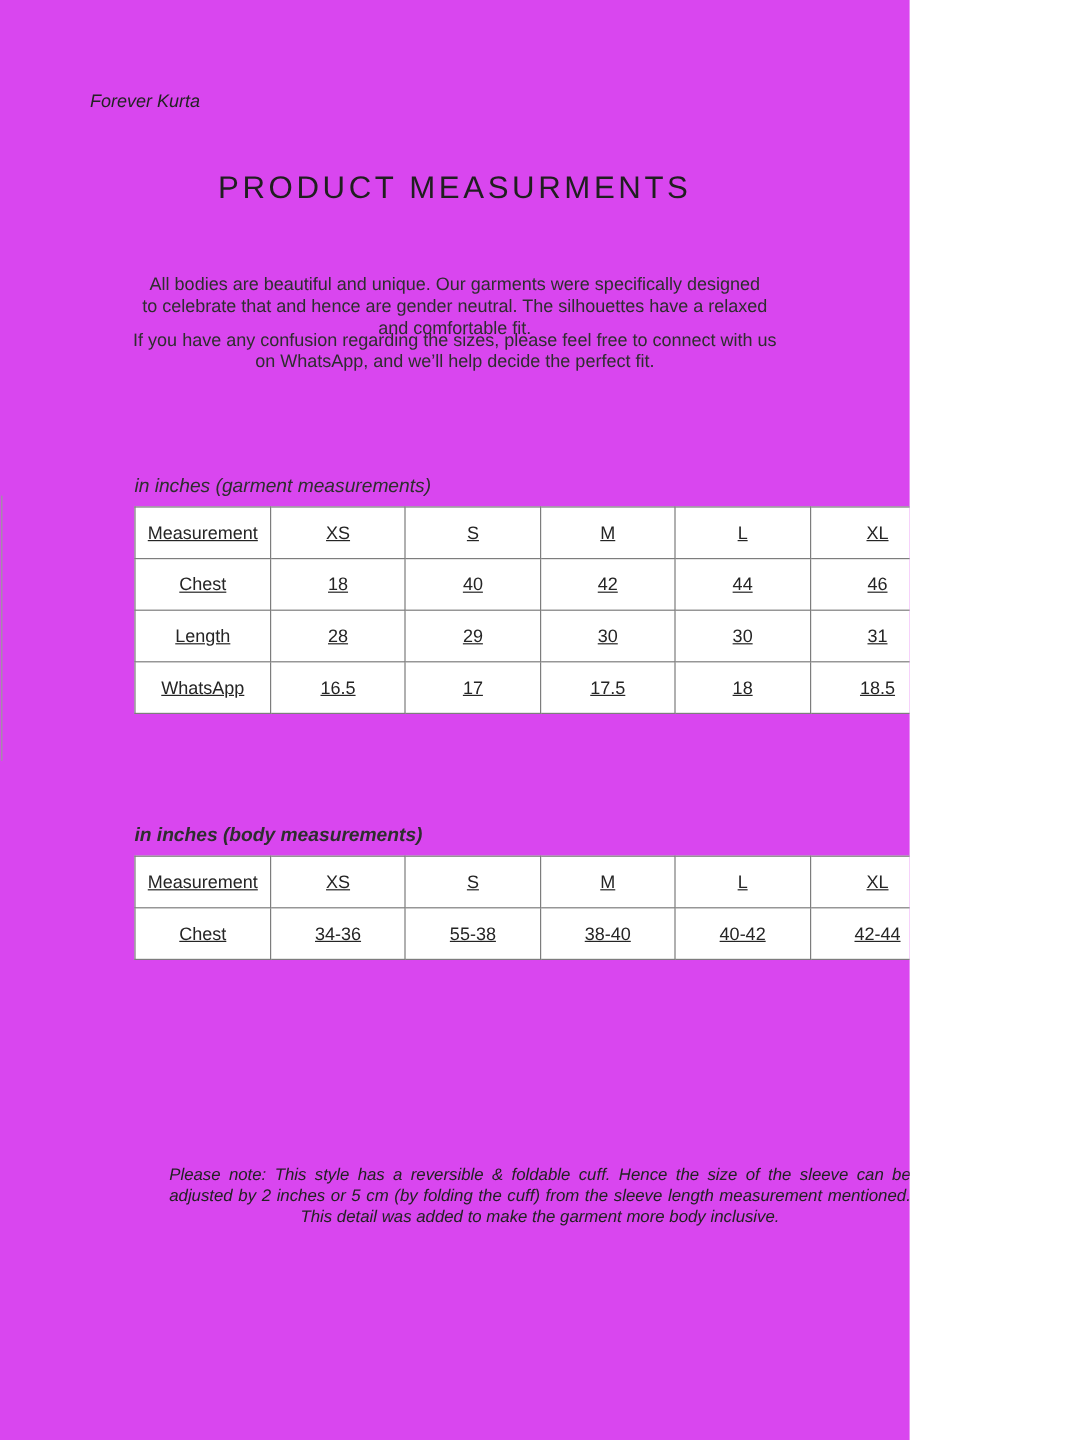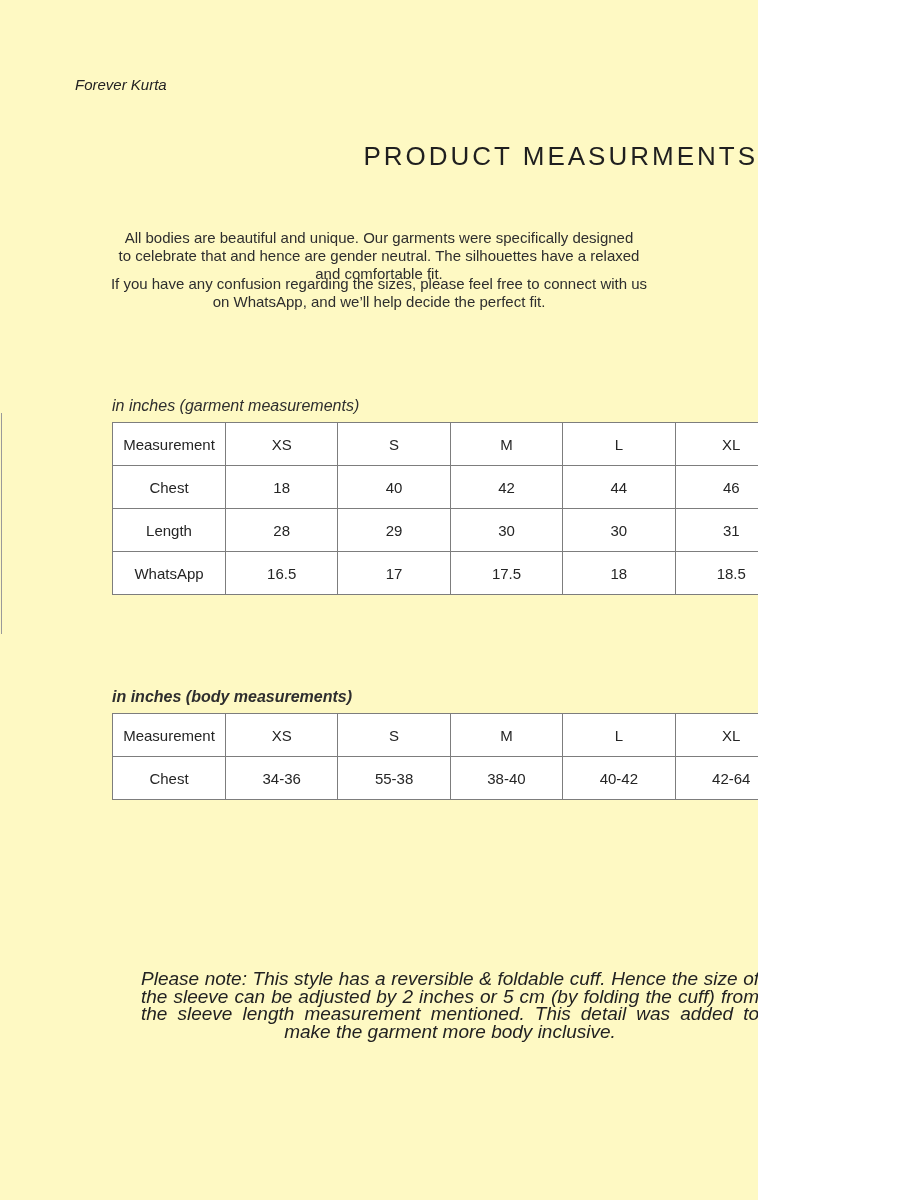--- a/index.html
+++ b/index.html
@@ -9,38 +9,38 @@
   * { margin: 0; padding: 0; box-sizing: border-box; }
   html, body { background: #ffffff; }
   body {
     font-family: "Liberation Sans", "DejaVu Sans", sans-serif;
     color: var(--text-color);
   }
   #page {
     position: relative;
     width: 758px;
     height: 1200px;
-    background: #fef9c3;
+    background: #d946ef;
     overflow: hidden;
   }
   .brand {
     position: absolute;
     left: 75px;
     top: 76px;
     font-size: 15px;
     font-style: italic;
     font-weight: 500;
     color: #232323;
   }
   .title {
     position: absolute;
     left: 0;
     right: 0;
     top: 141px;
-    text-align: right;
+    text-align: center;
     font-size: 26px;
     font-weight: 300;
     letter-spacing: 3px;
     color: #1f1f1f;
   }
   .para {
     position: absolute;
     left: 0;
     right: 0;
     text-align: center;
@@ -80,27 +80,28 @@
   }
   .table-garment { top: 422px; }
   .table-body { top: 713px; }
   table.measure td {
     border: 1px solid var(--border-color);
     height: 43px;
     text-align: center;
     vertical-align: middle;
     font-size: 15px;
     color: #252525;
+    text-decoration: underline;
   }
   .footnote {
     position: absolute;
     left: 141px;
     top: 970px;
     width: 618px;
-    font-size: 19px;
+    font-size: 14px;
     font-style: italic;
     line-height: 17.6px;
     text-align: justify;
     text-align-last: center;
     color: #222222;
   }
   .edge-artifact {
     position: absolute;
     left: 1px;
     top: 413px;
@@ -194,20 +195,20 @@
           <td>M</td>
           <td>L</td>
           <td>XL</td>
         </tr>
         <tr>
           <td>Chest</td>
           <td>34-36</td>
           <td>55-38</td>
           <td>38-40</td>
           <td>40-42</td>
-          <td>42-64</td>
+          <td>42-44</td>
         </tr>
       </tbody>
     </table>
 
   <p class="footnote">Please note: This style has a reversible &amp; foldable cuff. Hence the size of the sleeve can be adjusted by 2 inches or 5 cm (by folding the cuff) from the sleeve length measurement mentioned. This detail was added to make the garment more body inclusive.</p>
 
 </div>
 
 </body></html>

